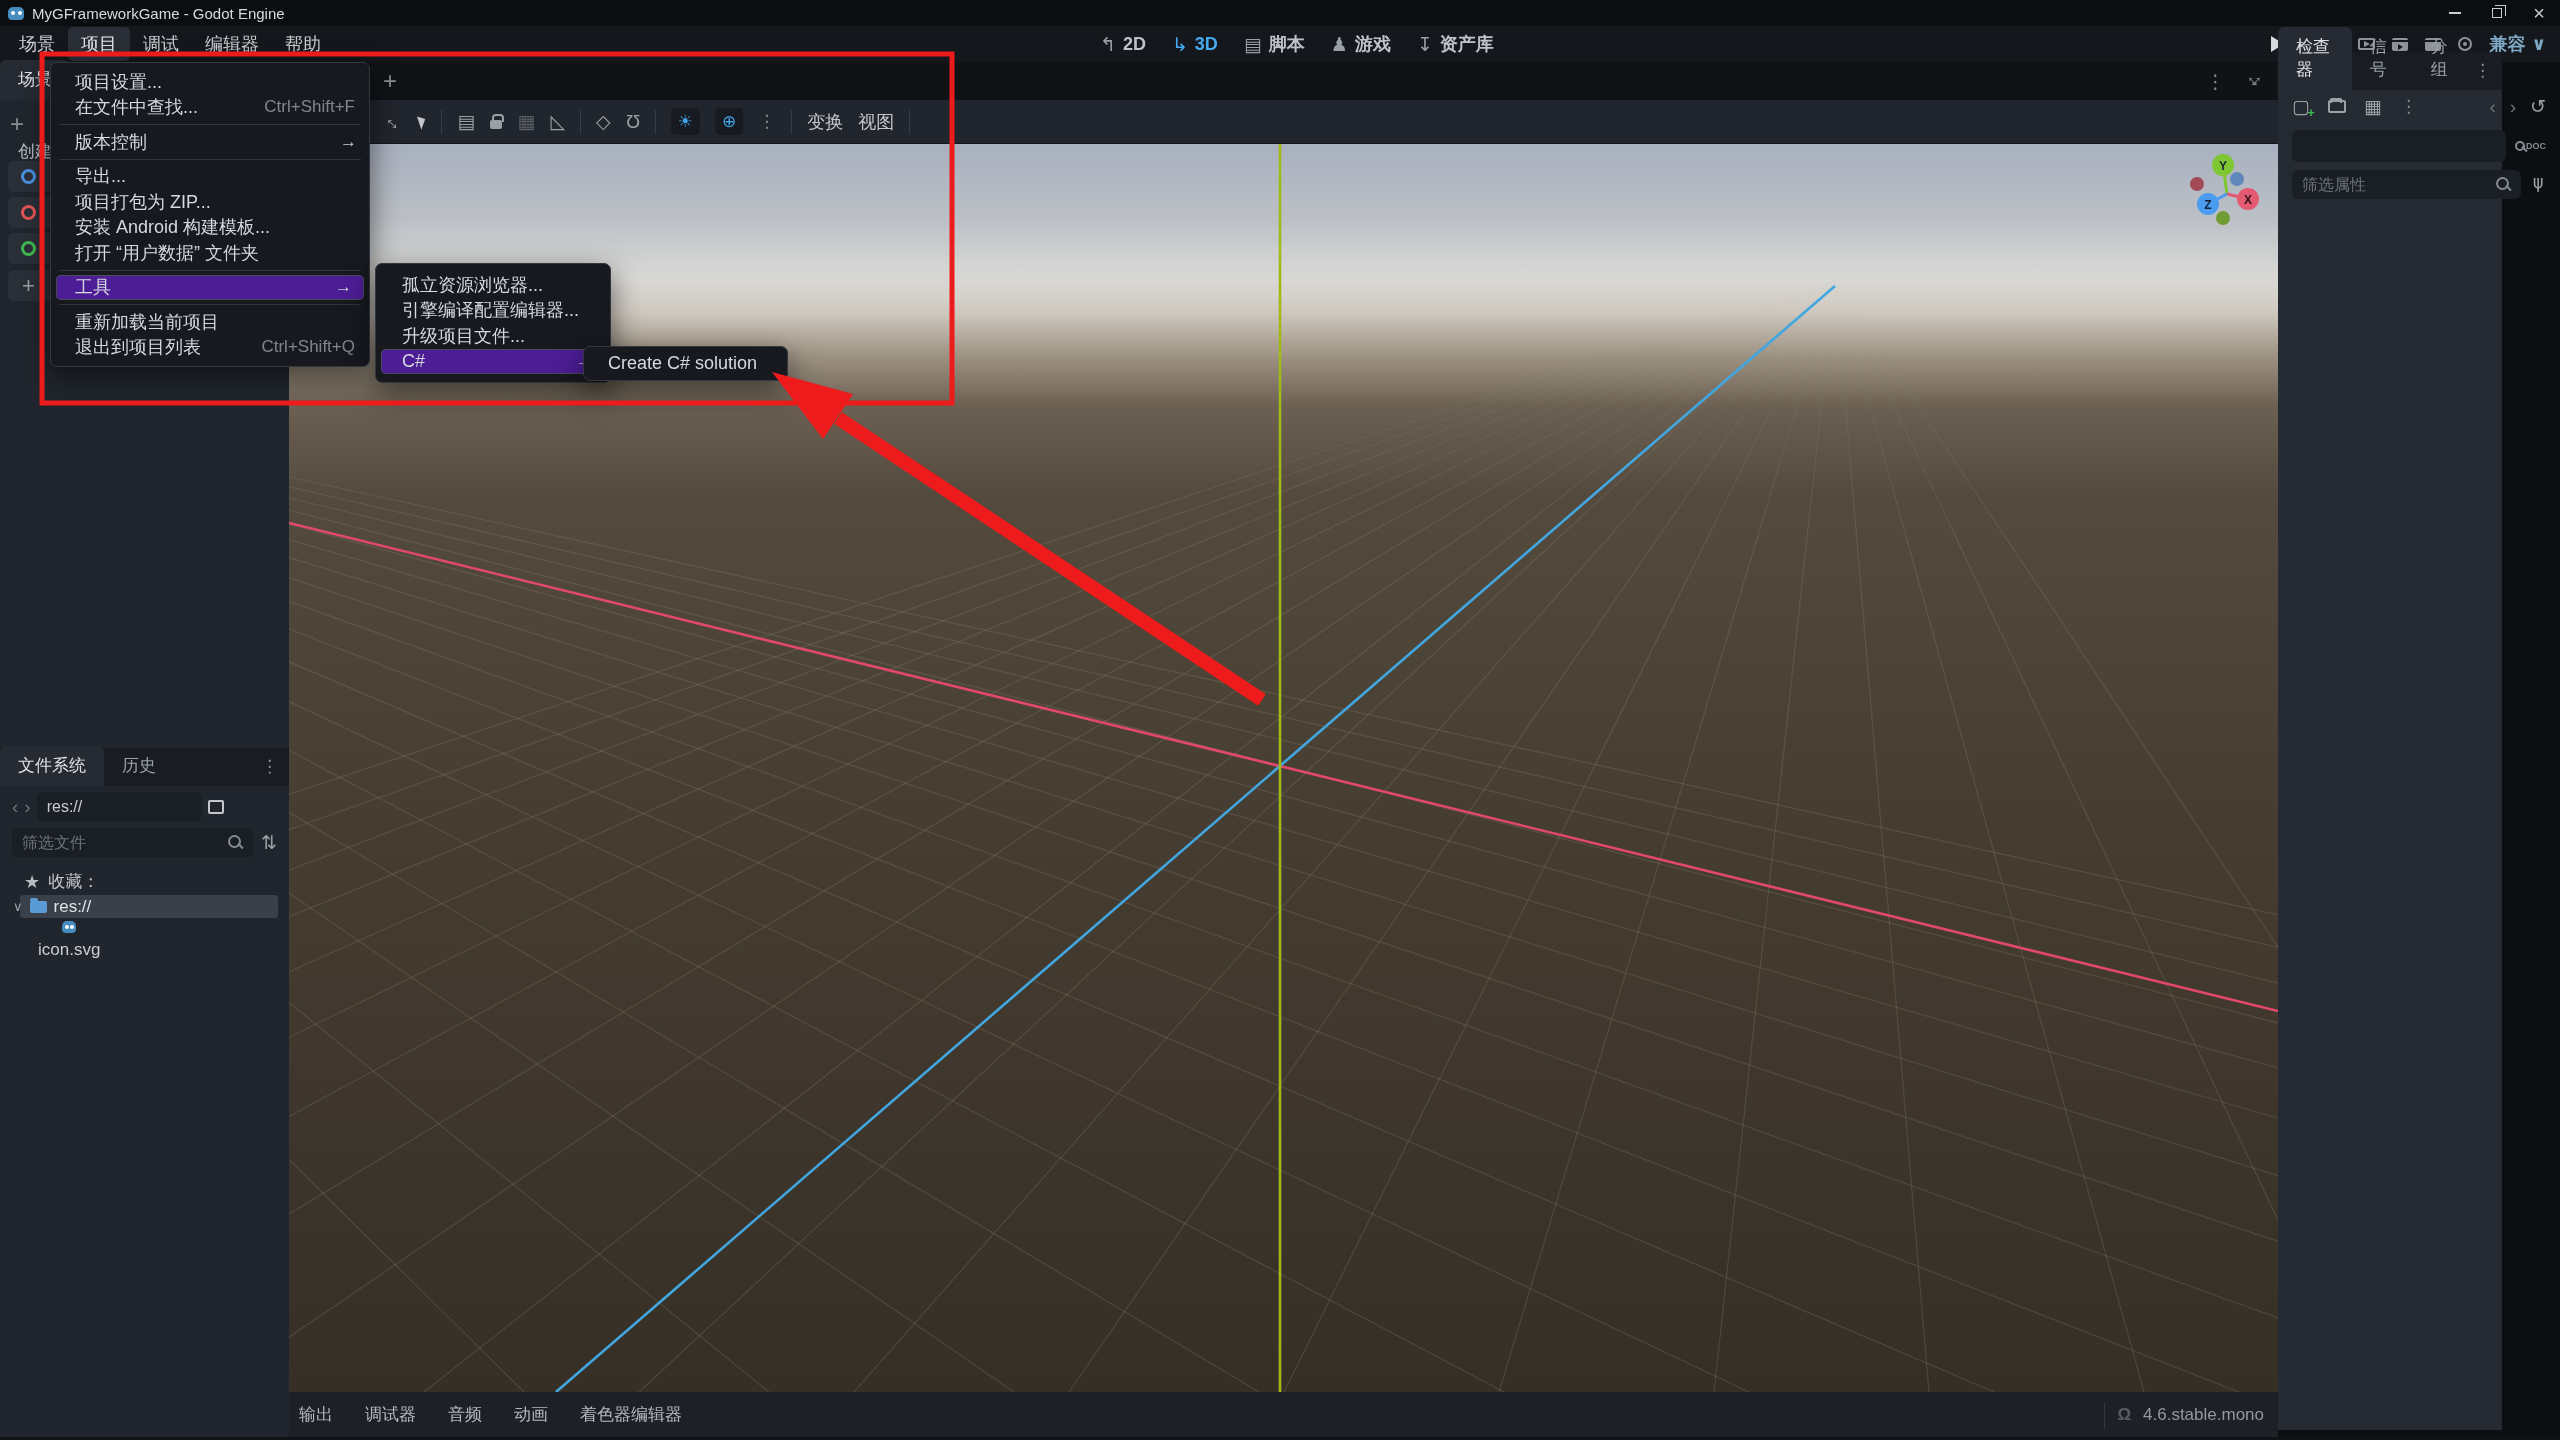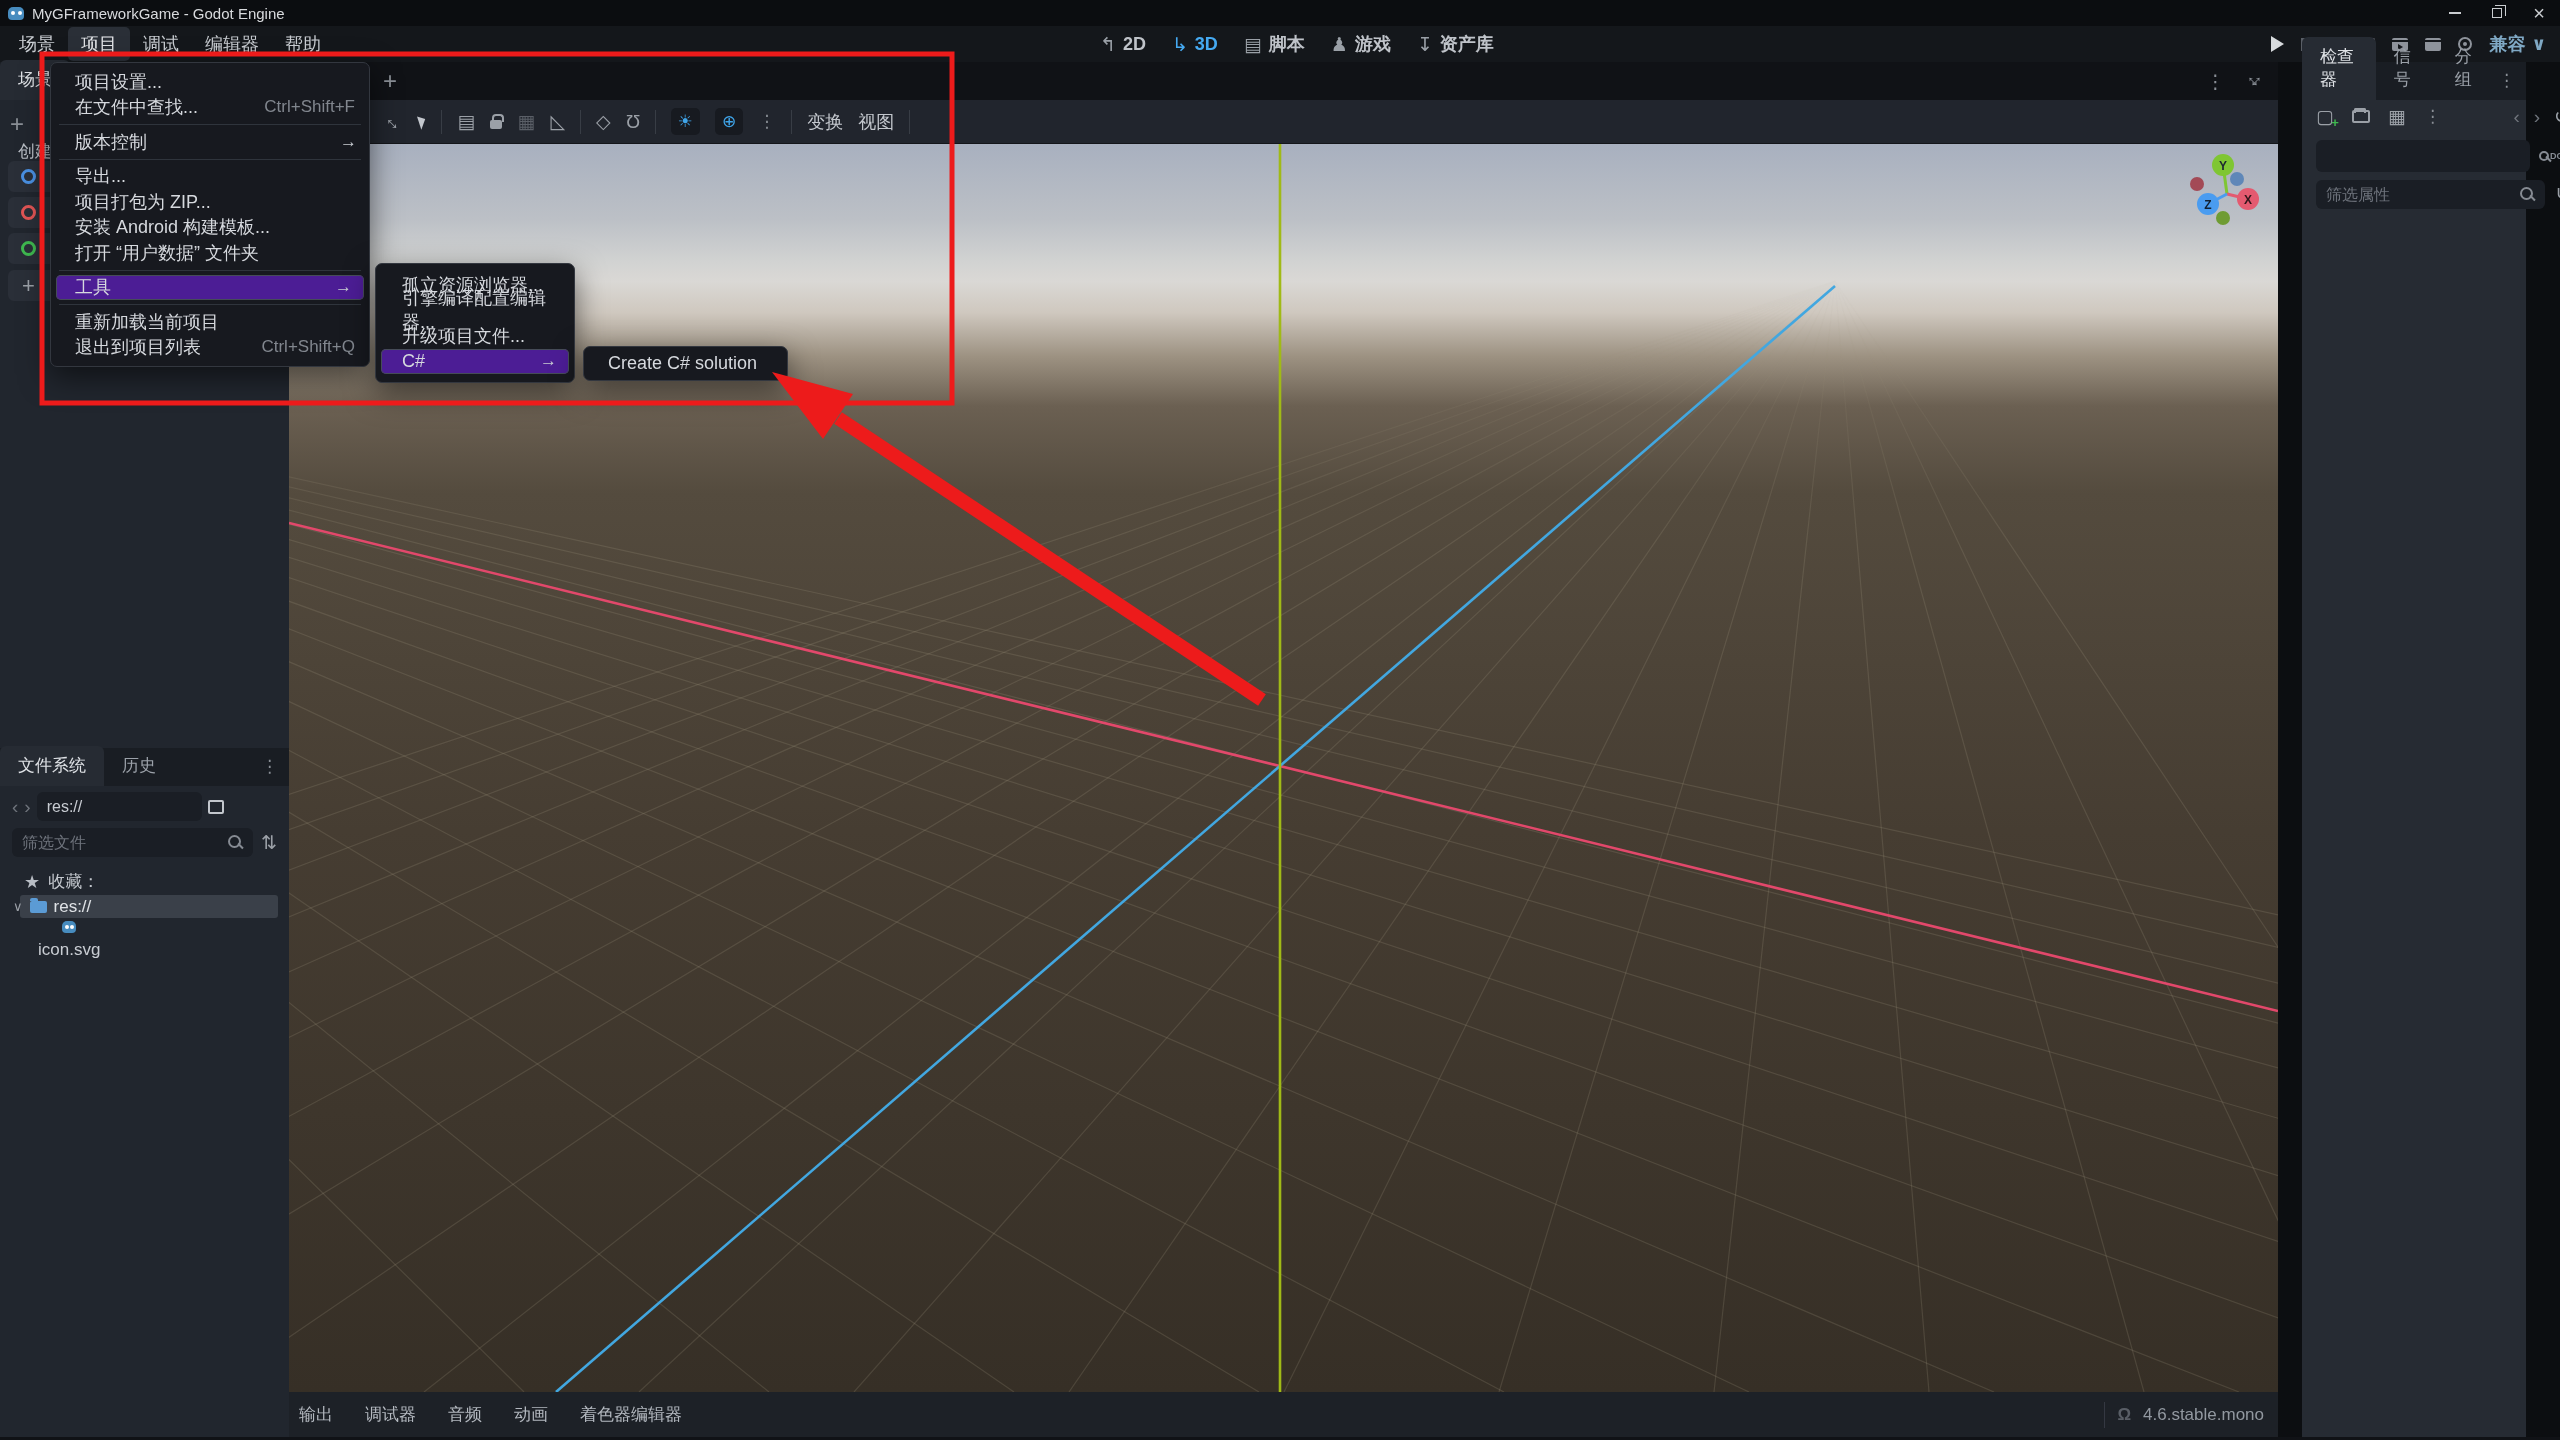--- a/index.html
+++ b/index.html
@@ -302,21 +302,21 @@
       <circle cx="43" cy="72" r="7" fill="#6f9c33"></circle>
       <circle cx="43" cy="19" r="11" fill="#7fc633"></circle>
       <circle cx="68" cy="53" r="11" fill="#e45a70"></circle>
       <circle cx="28" cy="58" r="11" fill="#4a9cf0"></circle>
       <text x="43" y="24" text-anchor="middle" font-size="12" font-weight="bold" fill="#1c2630">Y</text>
       <text x="68" y="58" text-anchor="middle" font-size="12" font-weight="bold" fill="#30151a">X</text>
       <text x="28" y="63" text-anchor="middle" font-size="12" font-weight="bold" fill="#122132">Z</text>
     </svg>
   </div>
 
-  <div class="abs dock" style="left:2278px;top:62px;width:224px;height:1378px;background:#262b33;margin-left:24px;">
+  <div class="abs dock" style="left:2278px;top:52px;width:224px;height:1378px;background:#262b33;">
     <div class="tabbar">
       <span class="tab active">检查器</span>
       <span class="tab">信号</span>
       <span class="tab">分组</span>
       <span class="dots" style="margin-left:auto;padding:0 10px 9px 0;">⋮</span>
     </div>
     <div class="abs row" style="left:0;top:44px;width:282px;padding:0 14px;gap:18px;">
       <span class="icn" style="position:relative;">▢<span style="position:absolute;right:-5px;bottom:-3px;color:#3fb950;font-size:13px;font-weight:bold;">+</span></span>
       <span class="gray-folder"></span>
       <span class="icn">▦</span>
@@ -391,21 +391,21 @@
     <div class="msep"></div>
     <div class="mi">
         <span>重新加载当前项目</span>
       </div>
     <div class="mi">
         <span>退出到项目列表</span>
         <span class="sc">Ctrl+Shift+Q</span>
       </div>
   </div>
 
-  <div class="abs popup" style="left:375px;top:263px;width:200px;padding:8px 0;">
+  <div class="abs popup" style="left:375px;top:263px;width:236px;padding:8px 0;">
     <div class="mi" style="padding-left:26px;">
         <span>孤立资源浏览器...</span>
       </div>
     <div class="mi" style="padding-left:26px;">
         <span>引擎编译配置编辑器...</span>
       </div>
     <div class="mi" style="padding-left:26px;">
         <span>升级项目文件...</span>
       </div>
     <div class="mi hl" style="padding-left:21px;">

